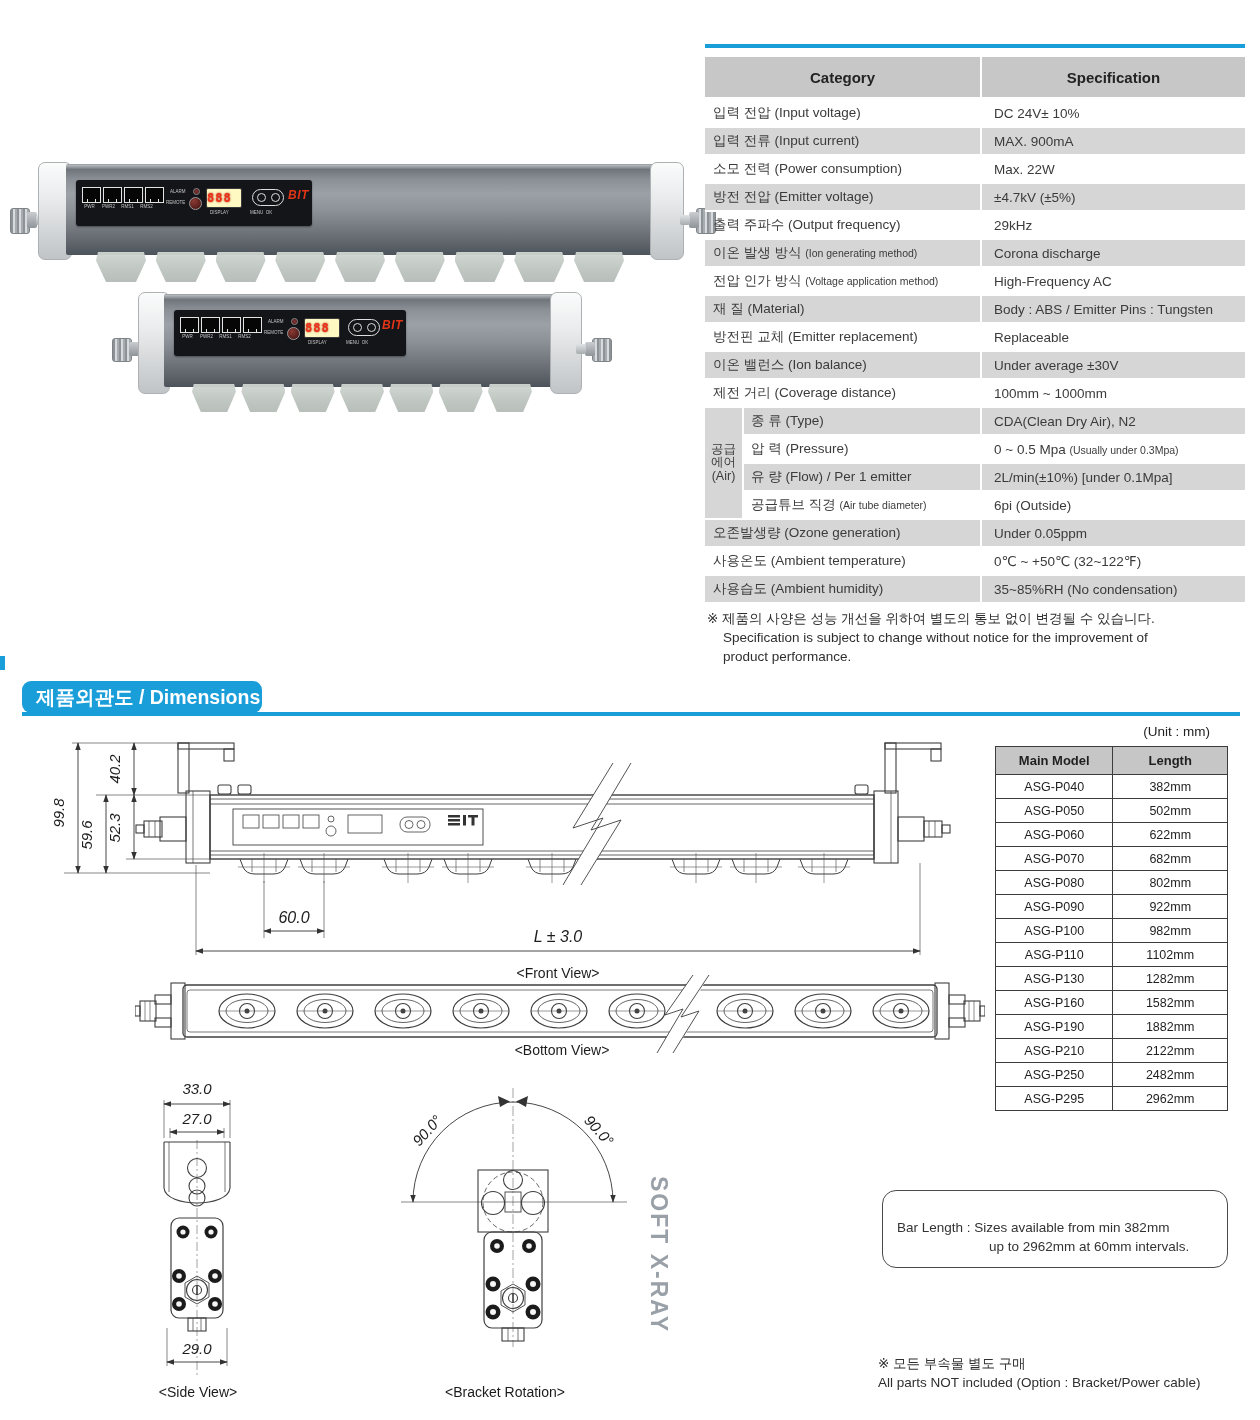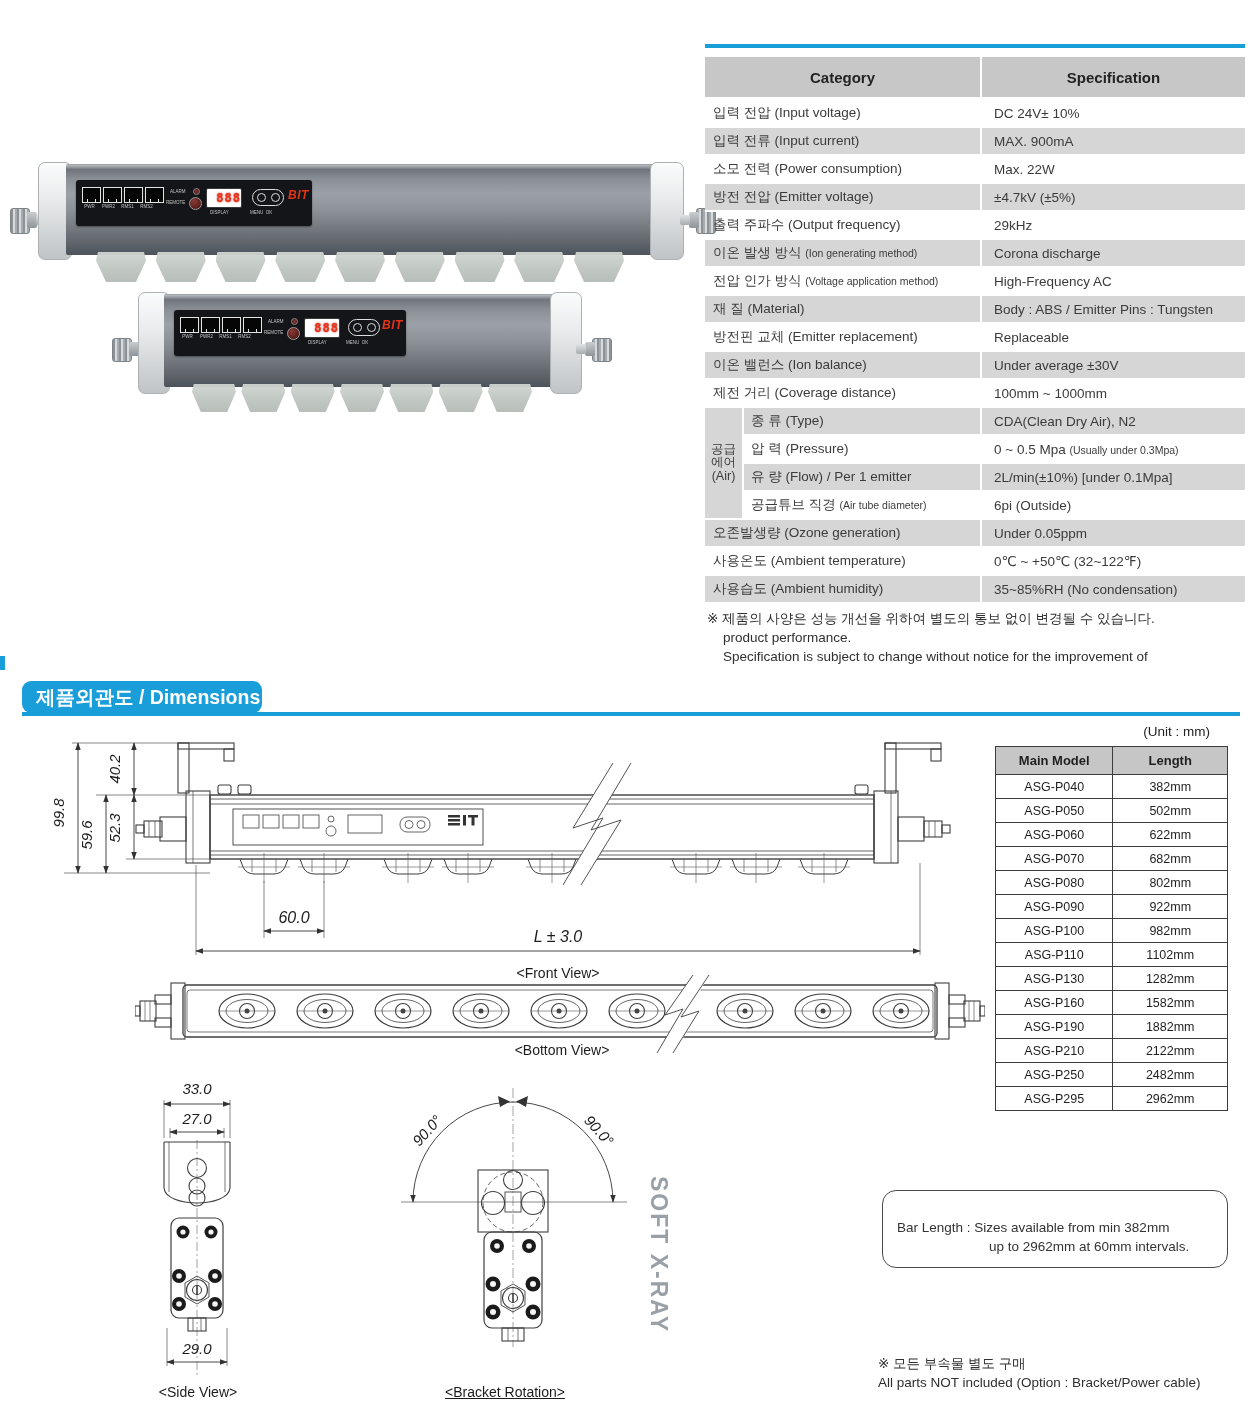--- a/index.html
+++ b/index.html
@@ -76,23 +76,23 @@
   .port{width:17px;height:14px;background:#060606;border:1px solid #e3e3e3;position:relative;}
   .port::after{content:"";position:absolute;left:4px;bottom:-1px;width:7px;height:3px;
     border:1px solid #e3e3e3;border-top:none;background:#060606;}
   .port-labels{position:absolute;left:4px;top:24px;display:flex;}
   .port-labels span{width:19px;text-align:center;font-size:4.5px;color:#c4c4c4;}
   .tiny{font-size:4.5px;color:#c4c4c4;position:absolute;white-space:nowrap;}
   .led{position:absolute;width:5px;height:5px;border-radius:50%;
     background:radial-gradient(#8f3a3a,#3a0d0d);border:1px solid #8a8a8a;}
   .rbtn{position:absolute;width:11px;height:11px;border-radius:50%;
     background:radial-gradient(circle at 35% 30%,#8a3a34,#401210);border:1px solid #9a9a9a;}
-  .disp{position:absolute;background:#ffffff;border:1px solid #3a3a3a;border-radius:2px;
+  .disp{position:absolute;background:#fef9c3;border:1px solid #3a3a3a;border-radius:2px;
     color:#f03118;font-family:"DejaVu Sans Mono",monospace;font-weight:bold;font-size:12px;
-    text-align:right;letter-spacing:1px;text-shadow:0 0 2px #a01000;}
+    text-align:left;letter-spacing:1px;text-shadow:0 0 2px #a01000;}
   .pill{position:absolute;border:1.5px solid #dedede;border-radius:9px;display:flex;
     align-items:center;justify-content:center;gap:5px;}
   .pill i{width:7px;height:7px;border:1.5px solid #dedede;border-radius:50%;}
   .bit-logo{position:absolute;color:#e23517;font-weight:900;font-style:italic;
     font-size:12px;letter-spacing:.5px;}
   .nozzle-row{position:absolute;display:flex;justify-content:space-between;}
   .nozzle{height:100%;
     background:linear-gradient(180deg,rgba(208,215,210,.95),rgba(186,194,188,.9) 55%,rgba(168,176,171,.82));
     clip-path:polygon(4% 0,96% 0,100% 28%,80% 100%,20% 100%,0 28%);}
 
@@ -301,22 +301,22 @@
         </tr>
         <tr class="alt">
           <td class="cat" colspan="2">사용습도 <span>(Ambient humidity)</span></td>
           <td class="spec">35~85%RH (No condensation)</td>
         </tr>
       </tbody>
   </table>
 
   <div id="spec-footnote" class="abs">
     <div>※ 제품의 사양은 성능 개선을 위하여 별도의 통보 없이 변경될 수 있습니다.</div>
+    <div class="ind">Specification is subject to change without notice for the improvement of</div>
     <div class="ind">product performance.</div>
-    <div class="ind">Specification is subject to change without notice for the improvement of</div>
   </div>
 
   <div id="dims-title" class="title-box">제품외관도 / Dimensions</div>
   <div id="dims-title-line" class="title-line"></div>
 
   <div id="unit-label" class="abs">(Unit : mm)</div>
 
   <table id="model-table">
     <colgroup>
         <col class="c1">
@@ -653,17 +653,17 @@
         <circle cx="150" cy="202" r="7.5" fill="#1b1b1b" stroke="none"></circle>
         <circle cx="150" cy="202" r="3" fill="#f5f5f5" stroke="none"></circle>
         <circle cx="110" cy="230" r="7.5" fill="#1b1b1b" stroke="none"></circle>
         <circle cx="110" cy="230" r="3" fill="#f5f5f5" stroke="none"></circle>
         <circle cx="150" cy="230" r="7.5" fill="#1b1b1b" stroke="none"></circle>
         <circle cx="150" cy="230" r="3" fill="#f5f5f5" stroke="none"></circle>
       </g>
     <text class="dim-txt" x="48" y="52" text-anchor="middle" transform="rotate(-48 48,52)">90.0°</text>
     <text class="dim-txt" x="212" y="52" text-anchor="middle" transform="rotate(48 212,52)">90.0°</text>
   </svg>
-  <div class="view-label abs" style="left:415px;top:1384px;width:180px;text-decoration:underline;">&lt;Bracket Rotation&gt;</div>
+  <div class="view-label abs" style="left:415px;top:1384px;width:180px;">&lt;Bracket Rotation&gt;</div>
 
   <div id="soft-xray" class="abs">SOFT X-RAY</div>
 
 </div>
 
 </body></html>

